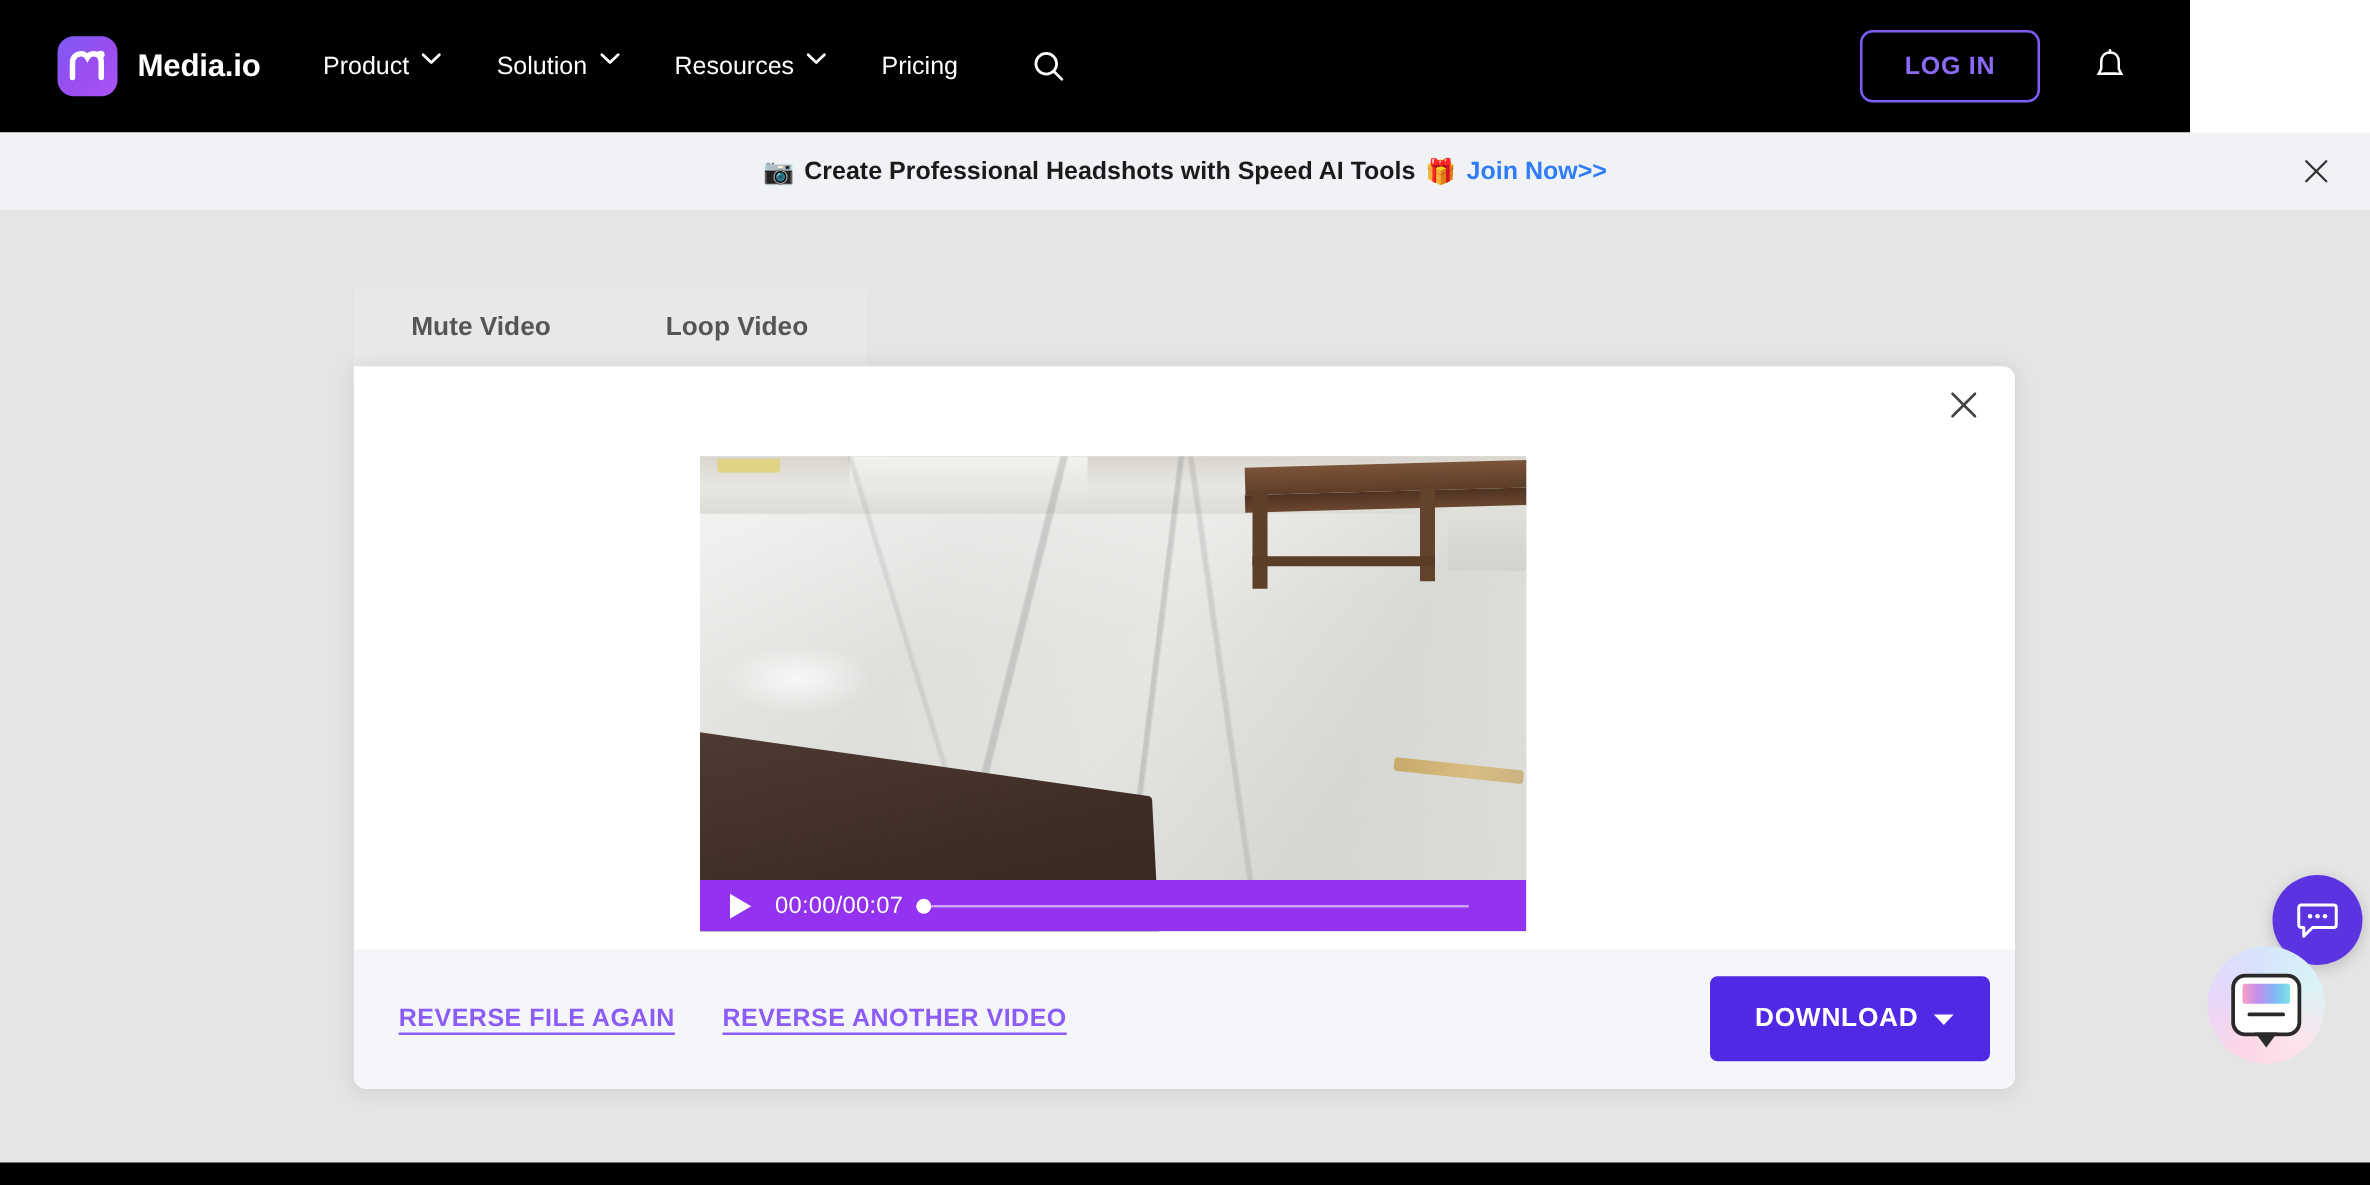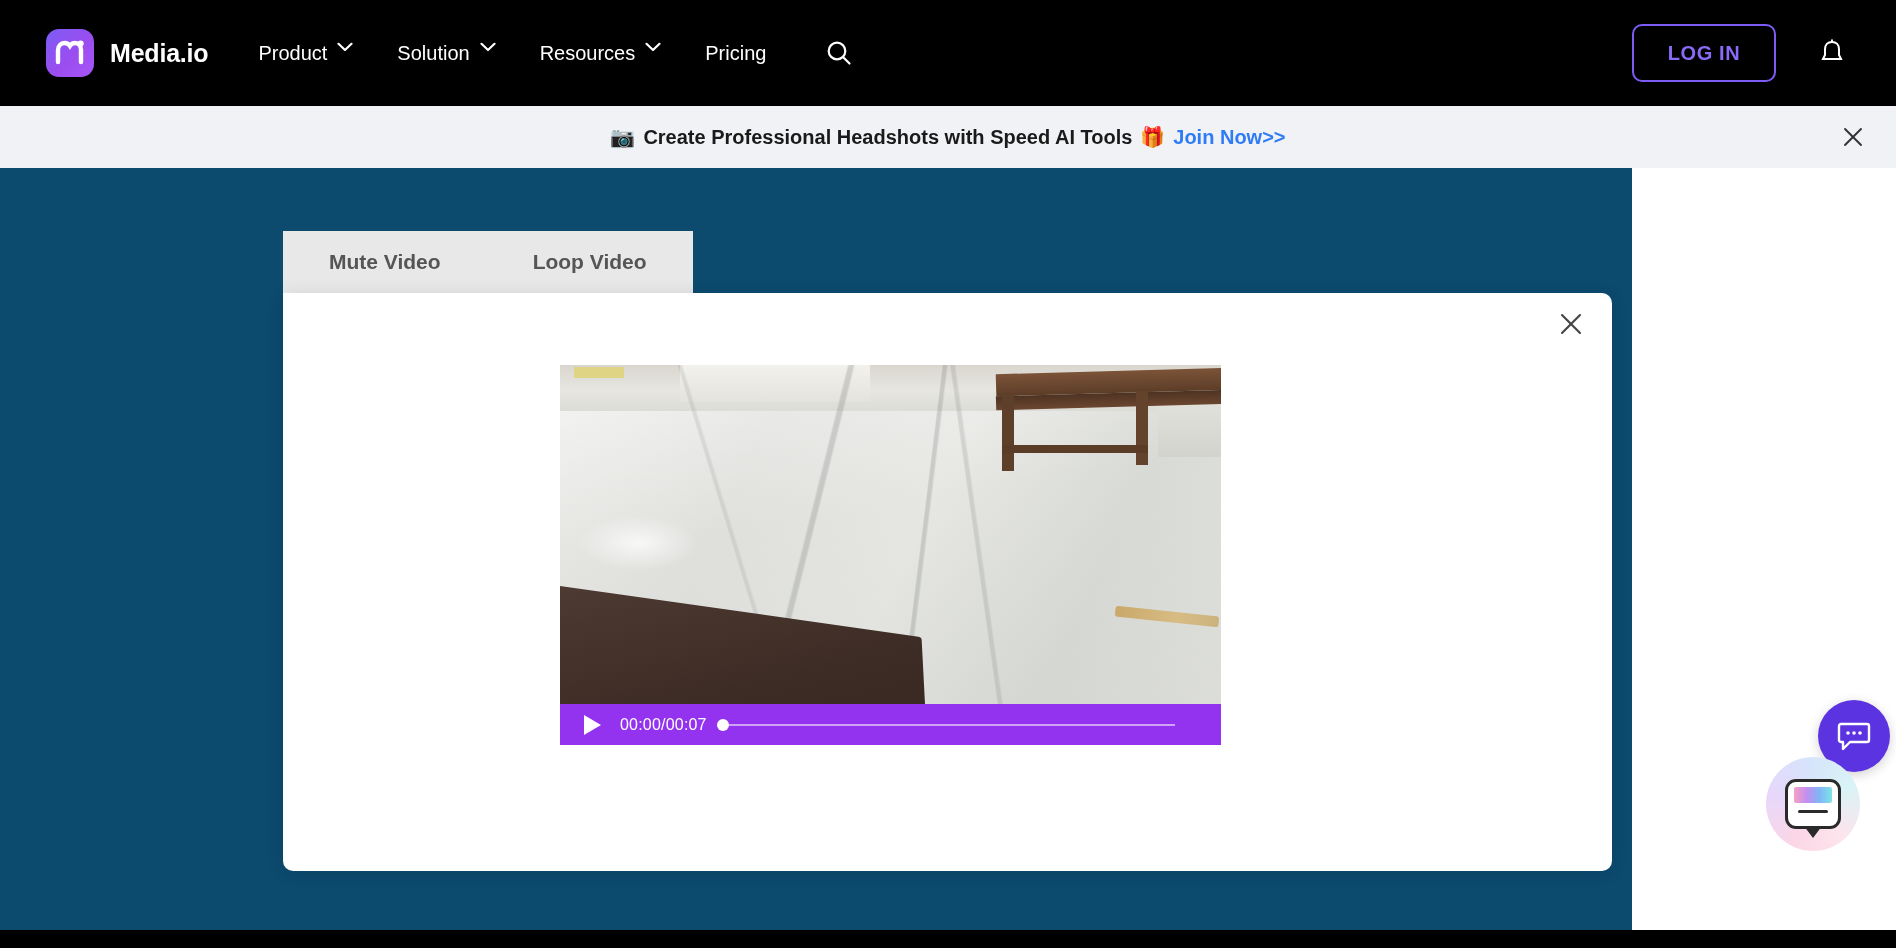--- a/index.html
+++ b/index.html
@@ -6,21 +6,21 @@
   html, body {
     width: 1896px; height: 948px;
     overflow: hidden;
     background: #ffffff;
     font-family: "Liberation Sans", sans-serif;
   }
 
   
   .navbar {
     position: absolute; top: 0; left: 0;
-    width: 1896px; height: 106px;
+    width: 1752px; height: 106px;
     background: #000000;
     display: flex; align-items: center;
   }
   .brand { display: flex; align-items: center; margin-left: 46px; }
   .logo-mark {
     width: 48px; height: 48px; border-radius: 13px;
     background: linear-gradient(135deg, #7c5cf5 0%, #9b4df0 55%, #a855f7 100%);
     display: flex; align-items: center; justify-content: center;
     position: relative;
   }
@@ -73,22 +73,22 @@
   .promo-link { color: #2f7cf6; font-weight: 700; cursor: pointer; }
   .promo-close {
     position: absolute; right: 32px; top: 50%;
     transform: translateY(-50%);
     cursor: pointer; display: inline-flex;
   }
 
   
   .stage {
     position: absolute; top: 168px; left: 0;
-    width: 1632px; height: 780px;
-    background: #0c4a6e;
+    width: 1896px; height: 780px;
+    background: #e5e5e5;
     text-decoration: underline;
   }
   .tabs {
     position: absolute; left: 283px; top: 63px;
     display: flex; align-items: flex-end;
   }
   .tab {
     height: 62px; padding: 0 46px;
     background: #e8e8e8; color: #555555;
     font-size: 21px; font-weight: 600;
@@ -200,21 +200,21 @@
     position: absolute; left: 0; bottom: 0;
     width: 661px; height: 41px;
     background: #9333f0;
     display: flex; align-items: center;
   }
   .play-btn {
     margin-left: 22px; cursor: pointer; display: inline-flex;
   }
   .time-label {
     margin-left: 18px; color: #ffffff;
-    font-size: 16px; font-weight: 400; letter-spacing: .2px;
+    font-size: 19px; font-weight: 400; letter-spacing: .2px;
     white-space: nowrap;
   }
   .scrub {
     position: relative; flex: 1;
     height: 16px; margin: 0 46px 0 10px;
     display: flex; align-items: center; cursor: pointer;
   }
   .scrub-track {
     position: absolute; left: 12px; right: 0; height: 2px;
     background: rgba(255,255,255,0.55);
@@ -413,20 +413,34 @@
           </span>
           <span class="time-label">00:00/00:07</span>
           <span class="scrub">
             <span class="scrub-track"></span>
             <span class="scrub-knob"></span>
           </span>
         </div>
       </div>
     </div>
 
+    <div class="card-footer">
+      <div class="footer-links">
+        <span class="footer-link">REVERSE FILE AGAIN</span>
+        <span class="footer-link">REVERSE ANOTHER VIDEO</span>
+      </div>
+      <div class="btn-download">
+        <span class="dl-label">DOWNLOAD</span>
+        <span class="dl-caret">
+          <svg width="18" height="11" viewBox="0 0 18 11">
+              <polygon points="1,1.5 17,1.5 9,10" fill="#ffffff"></polygon>
+            </svg>
+        </span>
+      </div>
+    </div>
 
   </div>
 </div>
 
 <div class="fab-chat">
   <svg width="34" height="30" viewBox="0 0 34 30">
     <path d="M4 3 H30 A2 2 0 0 1 32 5 V19 A2 2 0 0 1 30 21 H13 L6 28 V21 H4 A2 2 0 0 1 2 19 V5 A2 2 0 0 1 4 3 Z" fill="none" stroke="#ffffff" stroke-width="2.4" stroke-linejoin="round"></path>
     <circle cx="11" cy="12" r="1.8" fill="#ffffff"></circle>
     <circle cx="17" cy="12" r="1.8" fill="#ffffff"></circle>
     <circle cx="23" cy="12" r="1.8" fill="#ffffff"></circle>

